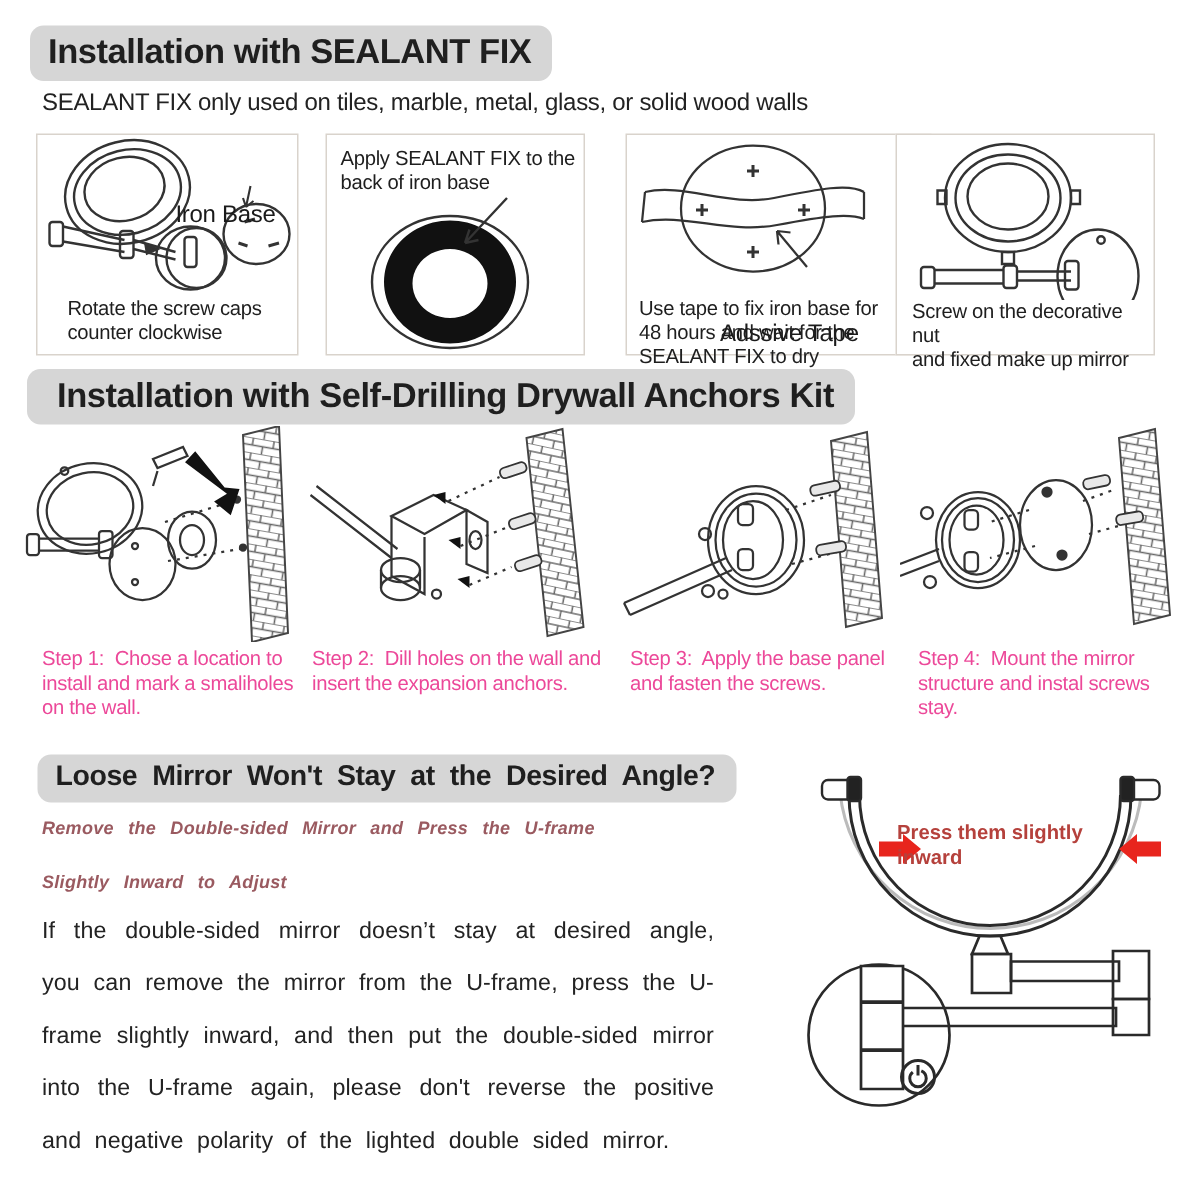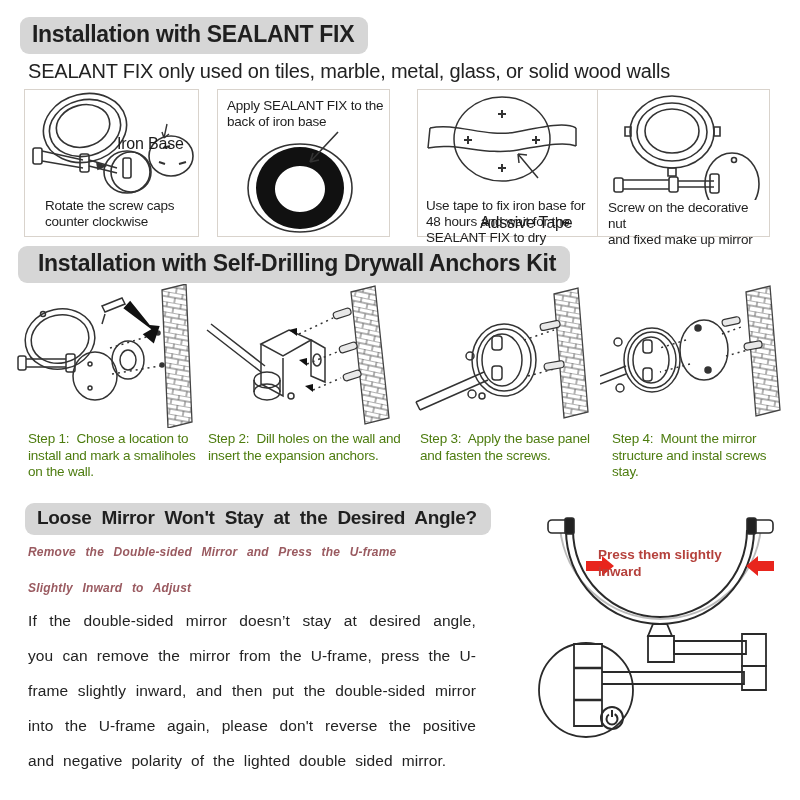--- a/index.html
+++ b/index.html
@@ -14,28 +14,28 @@
     font-family:"Liberation Sans", sans-serif;color:var(--ink);
   }
   .abs{position:absolute;}
   .pill{
     background:var(--header-bg);color:var(--header-text);
     border-radius:9px;font-weight:bold;letter-spacing:-.3px;
     padding:4px 14px 6px 12px;display:inline-block;
   }
   .h1{font-size:23px;}
   .h3{font-size:19px;word-spacing:5px;}
-  .subtitle{font-size:20px;color:#222;letter-spacing:-.2px;}
+  .subtitle{font-size:16px;color:#222;letter-spacing:-.2px;}
   .panel{
     position:absolute;top:89px;height:148px;background:#fff;
     border:1px solid var(--panel-border);
   }
   .cap{font-size:13.5px;line-height:16px;color:#1e1e1e;white-space:pre-wrap;letter-spacing:-.2px;}
   .plabel{font-size:16px;color:#1a1a1a;letter-spacing:-.2px;margin-top:36px;}
-  .stepcap{position:absolute;top:431px;font-size:13.5px;line-height:16.5px;color:#4d7c0f;white-space:pre-wrap;letter-spacing:-.2px;}
+  .stepcap{position:absolute;top:431px;font-size:13.5px;line-height:16.5px;color:#ec4899;white-space:pre-wrap;letter-spacing:-.2px;}
   .maroon-line{
     font-size:12px;font-weight:bold;font-style:italic;color:var(--maroon);
     word-spacing:6px;letter-spacing:.2px;
   }
   .bodytext{
     font-size:15.5px;line-height:35px;color:#232323;text-align:justify;
     word-spacing:4.5px;letter-spacing:.1px;
   }
   .annot{
     font-size:13.5px;font-weight:bold;color:var(--annot-red);line-height:17px;

